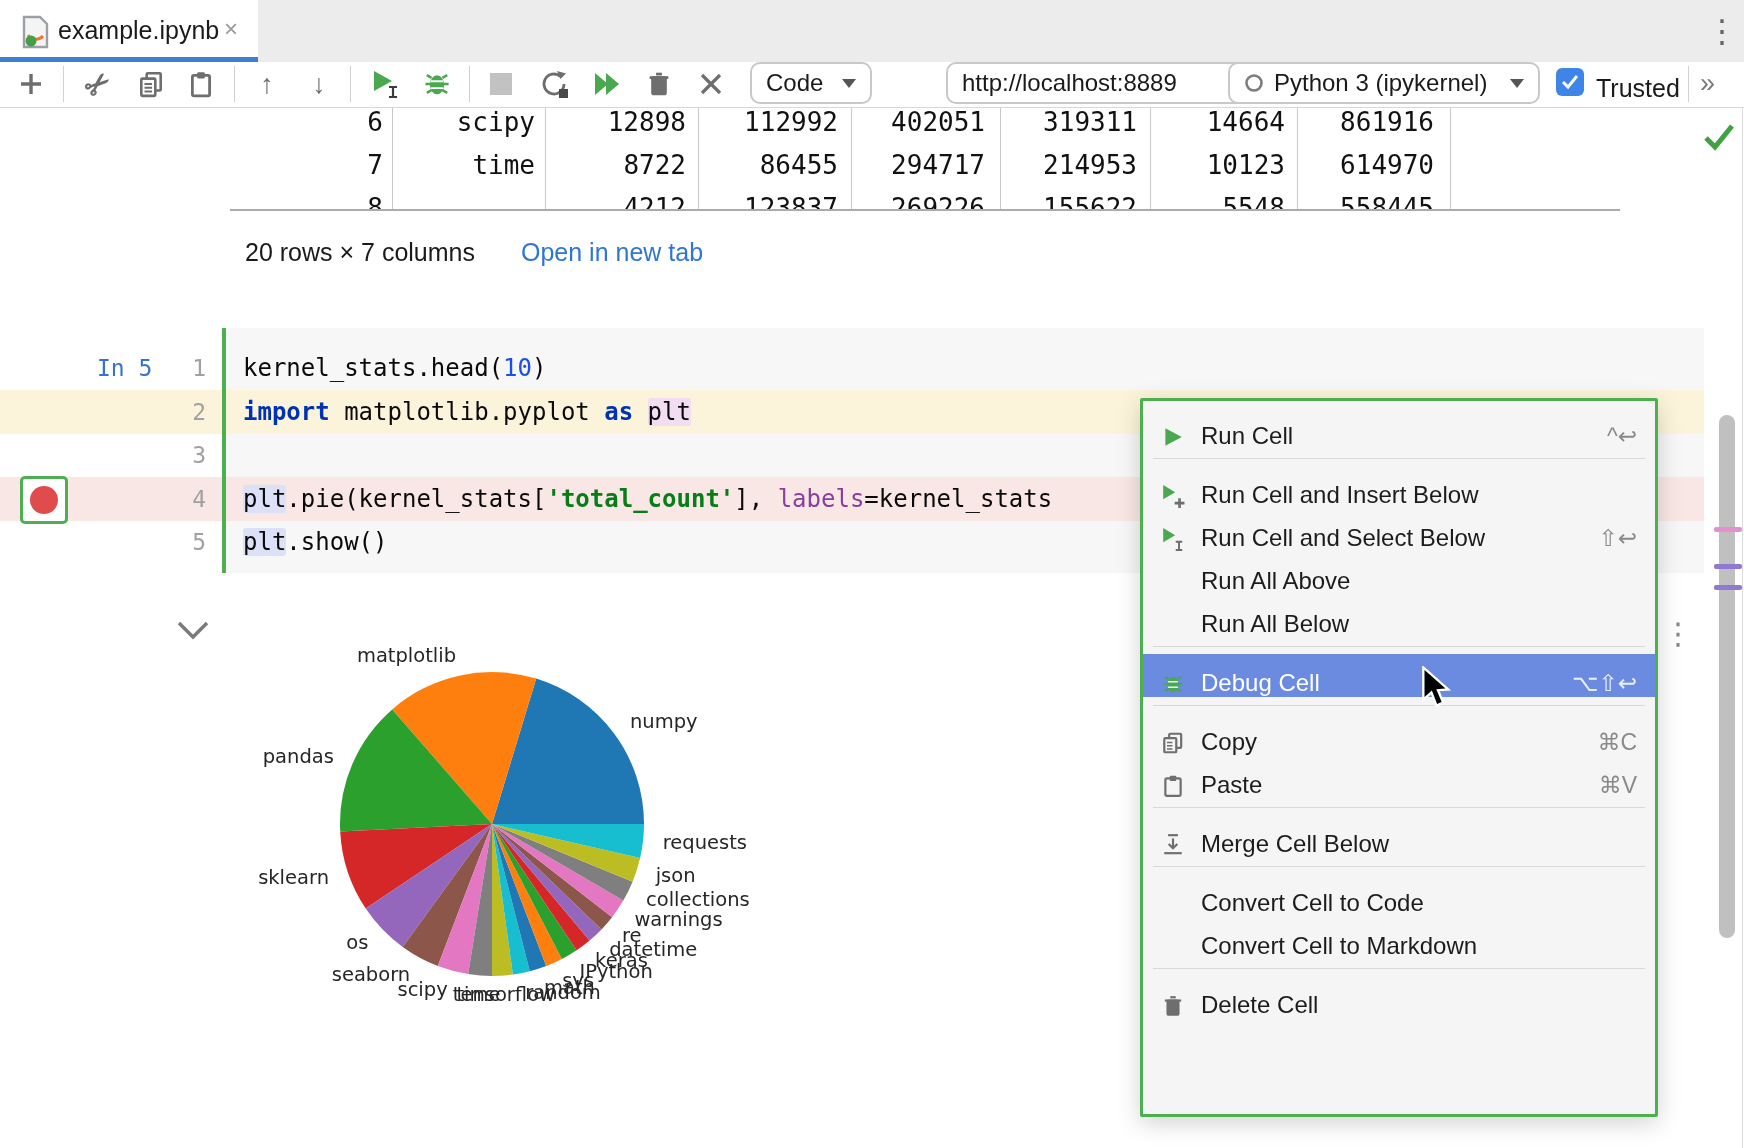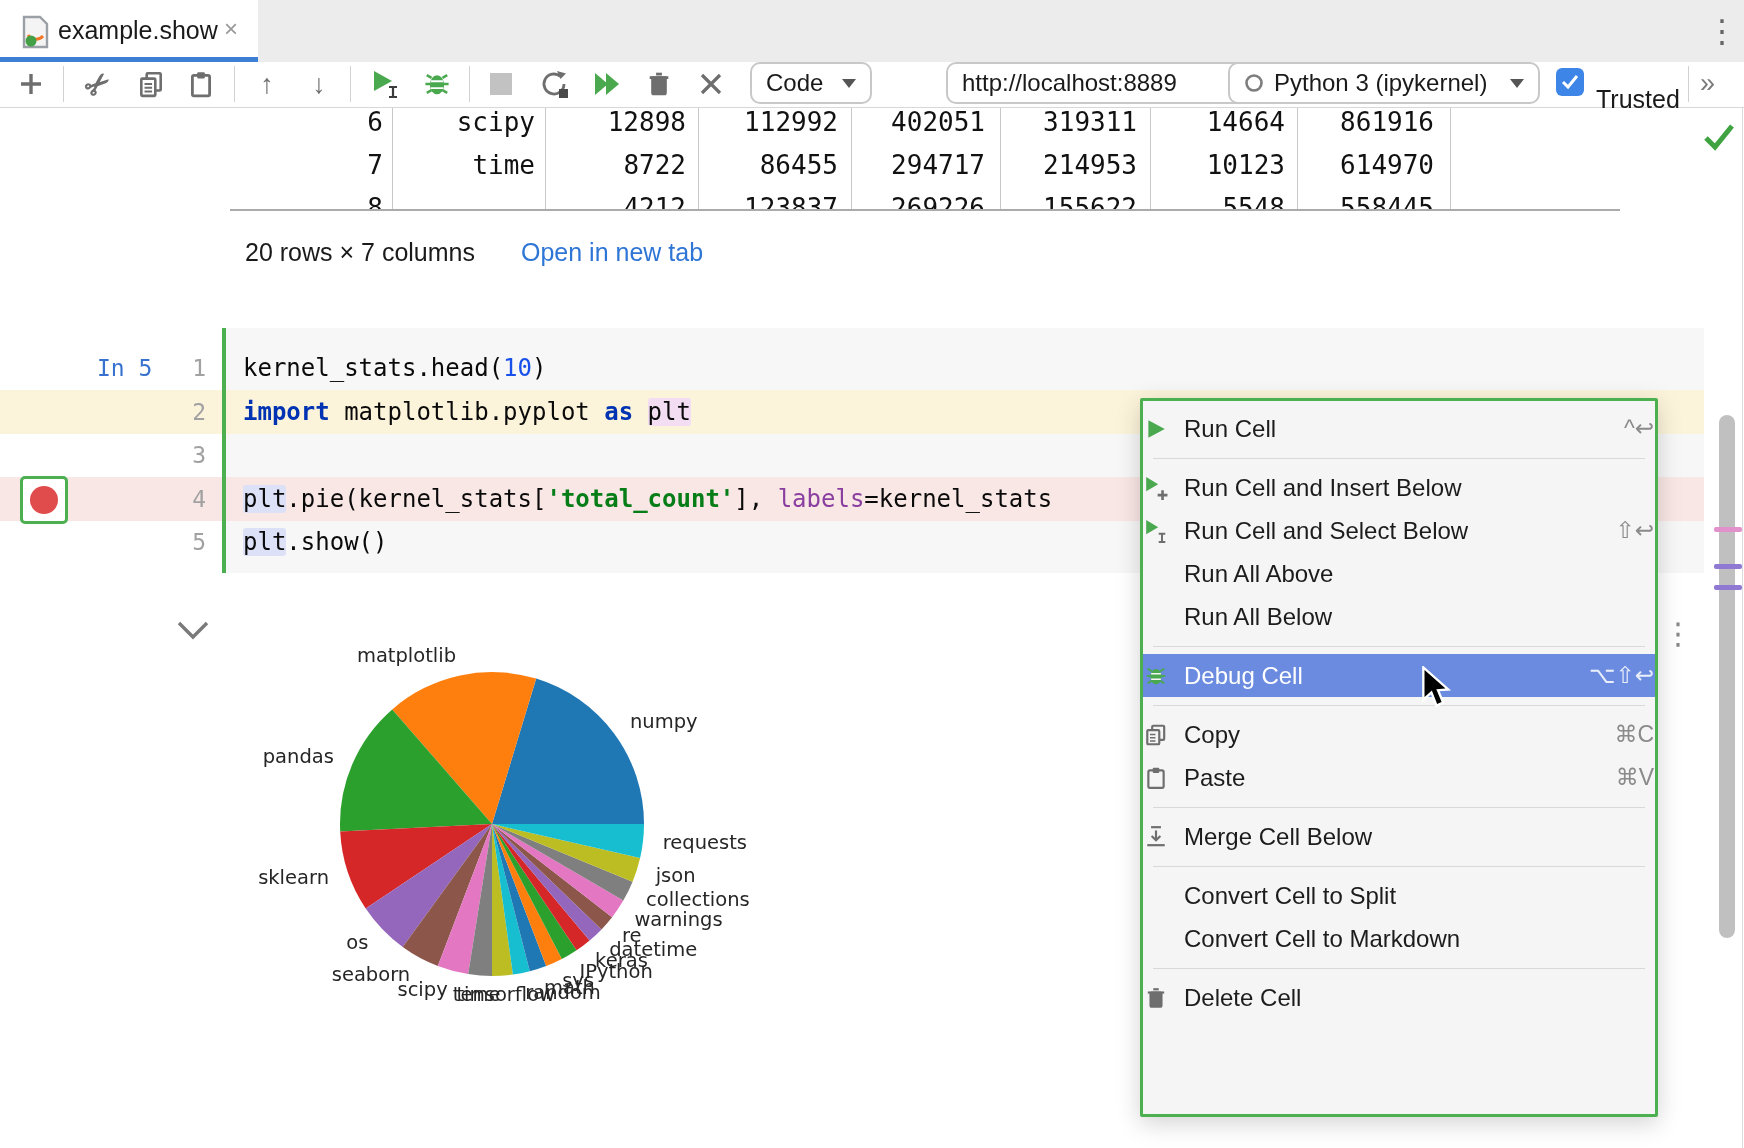--- a/index.html
+++ b/index.html
@@ -18,21 +18,21 @@
   #toolbar{left:0;top:62px;width:1744px;height:45px;background:#fff;border-bottom:1px solid #d8d8d8;}
   .tbtn{position:absolute;top:4px;width:36px;height:36px;display:flex;align-items:center;justify-content:center;}
   .tsep{position:absolute;top:4px;width:1px;height:36px;background:#d2d2d2;}
   .uni-ic{font-size:27px;color:#6e6e6e;font-weight:bold;}
   .dd{position:absolute;top:0;height:42px;border:2px solid #c8c8c8;border-radius:10px;background:#fff;
       display:flex;align-items:center;font-size:24px;color:#1a1a1a;box-sizing:border-box;padding:0 14px;}
   .caret{width:0;height:0;border-left:7px solid transparent;border-right:7px solid transparent;
          border-top:9px solid #555;margin-left:auto;}
   #trusted-box{left:1556px;top:6px;width:28px;height:28px;background:#3d86e8;border-radius:6px;
                display:flex;align-items:center;justify-content:center;}
-  #trusted-label{left:1596px;top:15px;height:44px;line-height:44px;font-size:25px;}
+  #trusted-label{left:1596px;top:4px;height:44px;line-height:44px;font-size:25px;}
   #toolbar-more{left:1700px;top:0;height:44px;line-height:42px;font-size:27px;color:#7a7a7a;}
   
   #table-clip{left:0;top:108px;width:1744px;height:103px;overflow:hidden;}
   .trow{position:absolute;height:42px;line-height:42px;font-family:"DejaVu Sans Mono",monospace;
         font-size:26px;color:#111;}
   .tcell{position:absolute;width:160px;text-align:right;top:0;}
   .vline{position:absolute;top:108px;height:103px;width:1px;background:#c9c9c9;}
   #table-bottom{left:230px;top:209px;width:1390px;height:2px;background:#ababab;}
   #exec-check{left:1702px;top:120px;width:34px;height:34px;}
   
@@ -60,21 +60,21 @@
   
   #bp-box{left:20px;top:476px;width:48px;height:48px;border:3px solid #4caf50;border-radius:5px;
           box-sizing:border-box;background:#fff;}
   #bp-dot{left:30px;top:486px;width:28px;height:28px;border-radius:50%;background:#e04b4b;}
   
   #collapse-chevron{left:176px;top:618px;width:34px;height:26px;}
   #pie-wrap{left:120px;top:595px;width:800px;height:480px;}
   
   #menu{left:1140px;top:398px;width:518px;height:719px;background:#f5f5f5;border:3px solid #4caf50;
         border-radius:2px;box-sizing:border-box;padding:6px 0;box-shadow:0 6px 24px rgba(0,0,0,.18);}
-  .mi{height:43px;display:flex;align-items:center;padding:0 1px;font-size:24px;color:#1c1c1c;}
+  .mi{height:43px;display:flex;align-items:flex-end;padding:0 18px;font-size:24px;color:#1c1c1c;}
   .mi .ic{width:30px;height:26px;flex:0 0 30px;display:flex;align-items:center;}
   .mi .ic svg{width:24px;height:24px;}
   .mi .lbl{margin-left:10px;}
   .mi .sc{margin-left:auto;color:#8a8a8a;font-size:23px;}
   .mi.sel{background:#6a8bdf;color:#fff;}
   .mi.sel .sc{color:rgba(255,255,255,.85);}
   .msep{height:16px;position:relative;}
   .msep::before{content:"";position:absolute;left:10px;right:10px;top:8px;height:1px;background:#d9d9d9;}
   
   #scroll-thumb{left:1719px;top:415px;width:16px;height:523px;background:#b5b5b5;border-radius:8px;opacity:.85;}
@@ -88,21 +88,21 @@
 
 <div id="stage">
 
   <div id="tabbar" class="abs">
     <div id="tab" class="abs">
       <svg id="tab-icon" class="abs" viewBox="0 0 30 34">
         <path d="M4 2 H20 L27 9 V32 H4 Z" fill="#f4f4f4" stroke="#9aa0a6" stroke-width="2.4"></path>
         <path d="M8 20 a9.5 9.5 0 0 0 15 1" stroke="#f37726" stroke-width="3" fill="none"></path>
         <circle cx="11" cy="26" r="5.5" fill="#43a047"></circle>
       </svg>
-      <span id="tab-label" class="abs">example.show</span>
+      <span id="tab-label" class="abs">example.ipynb</span>
       <span id="tab-close" class="abs">×</span>
       <div id="tab-underline" class="abs"></div>
     </div>
     <div id="tabbar-kebab" class="abs">⋮</div>
   </div>
 
   <div id="toolbar" class="abs">
     <div class="tbtn" style="left:13px">
       <svg width="26" height="26" viewBox="0 0 26 26">
           <path d="M13 3V23M3 13H23" stroke="#6e6e6e" stroke-width="3.4"></path>
@@ -413,21 +413,21 @@
             <path d="M11 5V13.5"></path>
             <path d="M7 10 L11 14 L15 10"></path>
             <path d="M6.5 2H15.5"></path>
           </svg>
         </span>
         <span class="lbl">Merge Cell Below</span>
       </div>
       <div class="msep"></div>
       <div class="mi">
         <span class="ic"></span>
-        <span class="lbl">Convert Cell to Split</span>
+        <span class="lbl">Convert Cell to Code</span>
       </div>
       <div class="mi">
         <span class="ic"></span>
         <span class="lbl">Convert Cell to Markdown</span>
       </div>
       <div class="msep"></div>
       <div class="mi">
         <span class="ic">
           <svg viewBox="0 0 22 22" fill="none" stroke="#6e6e6e" stroke-width="2">
             <path d="M3.5 6H18.5"></path>

